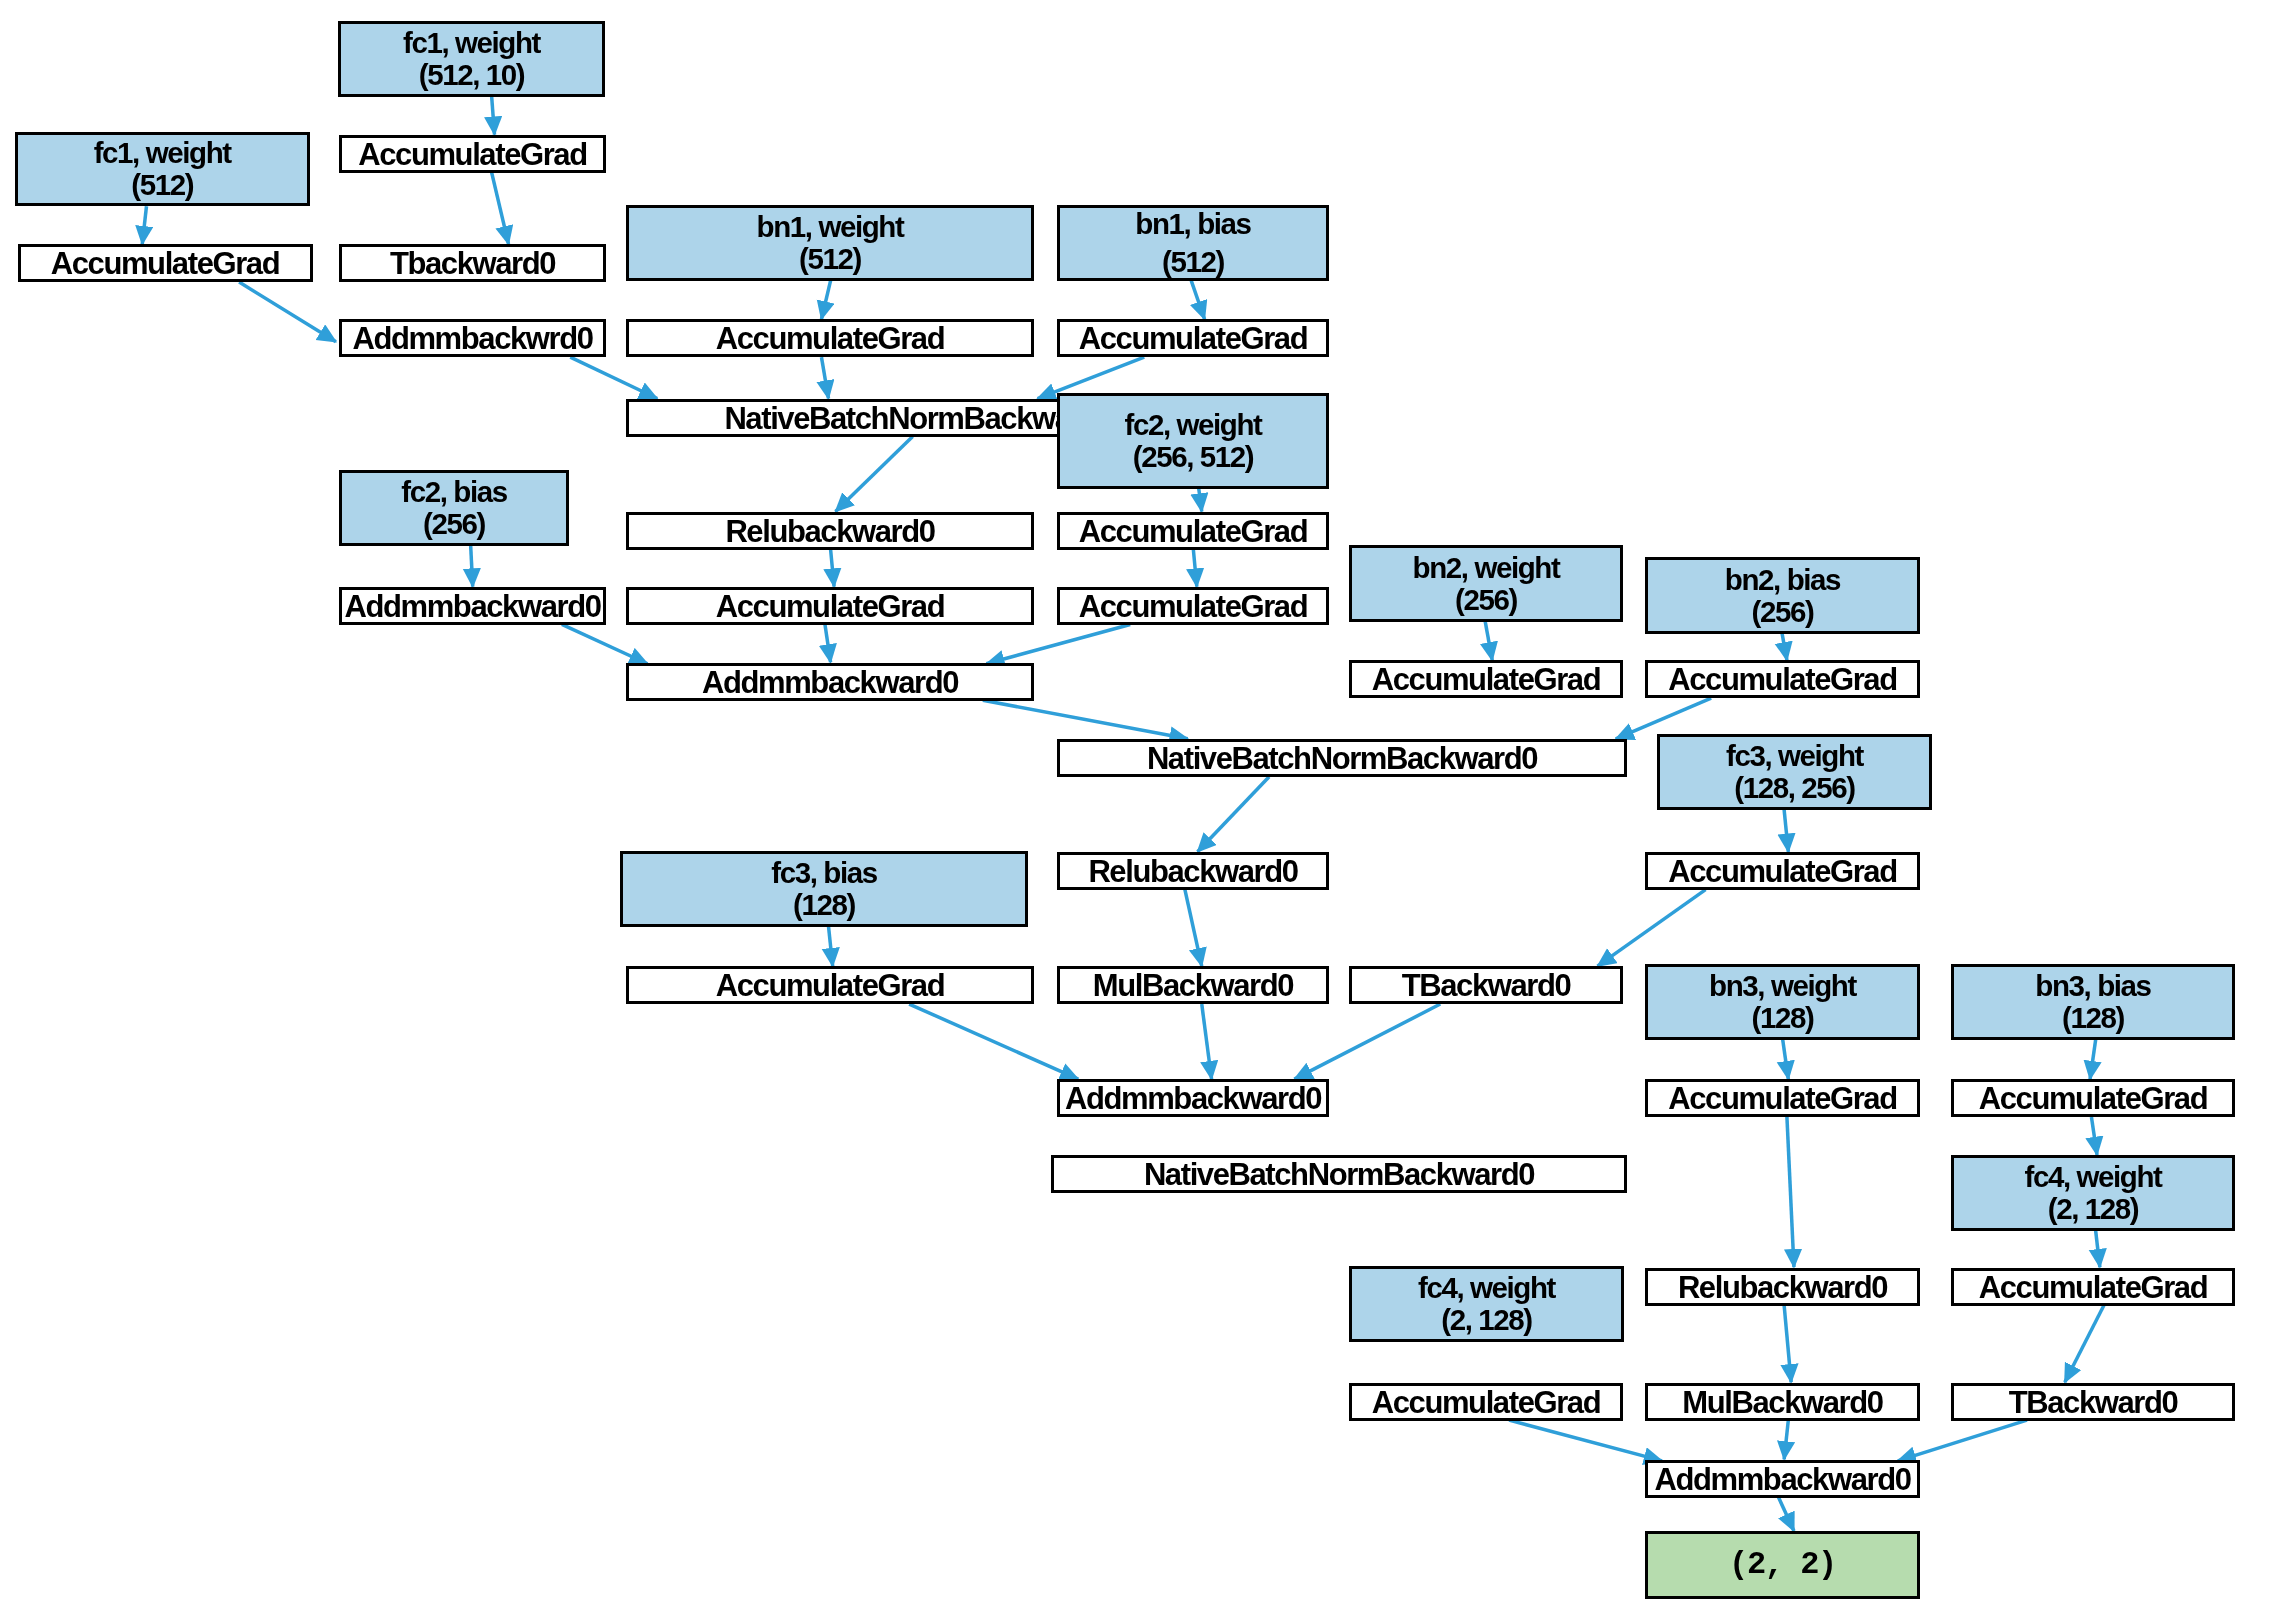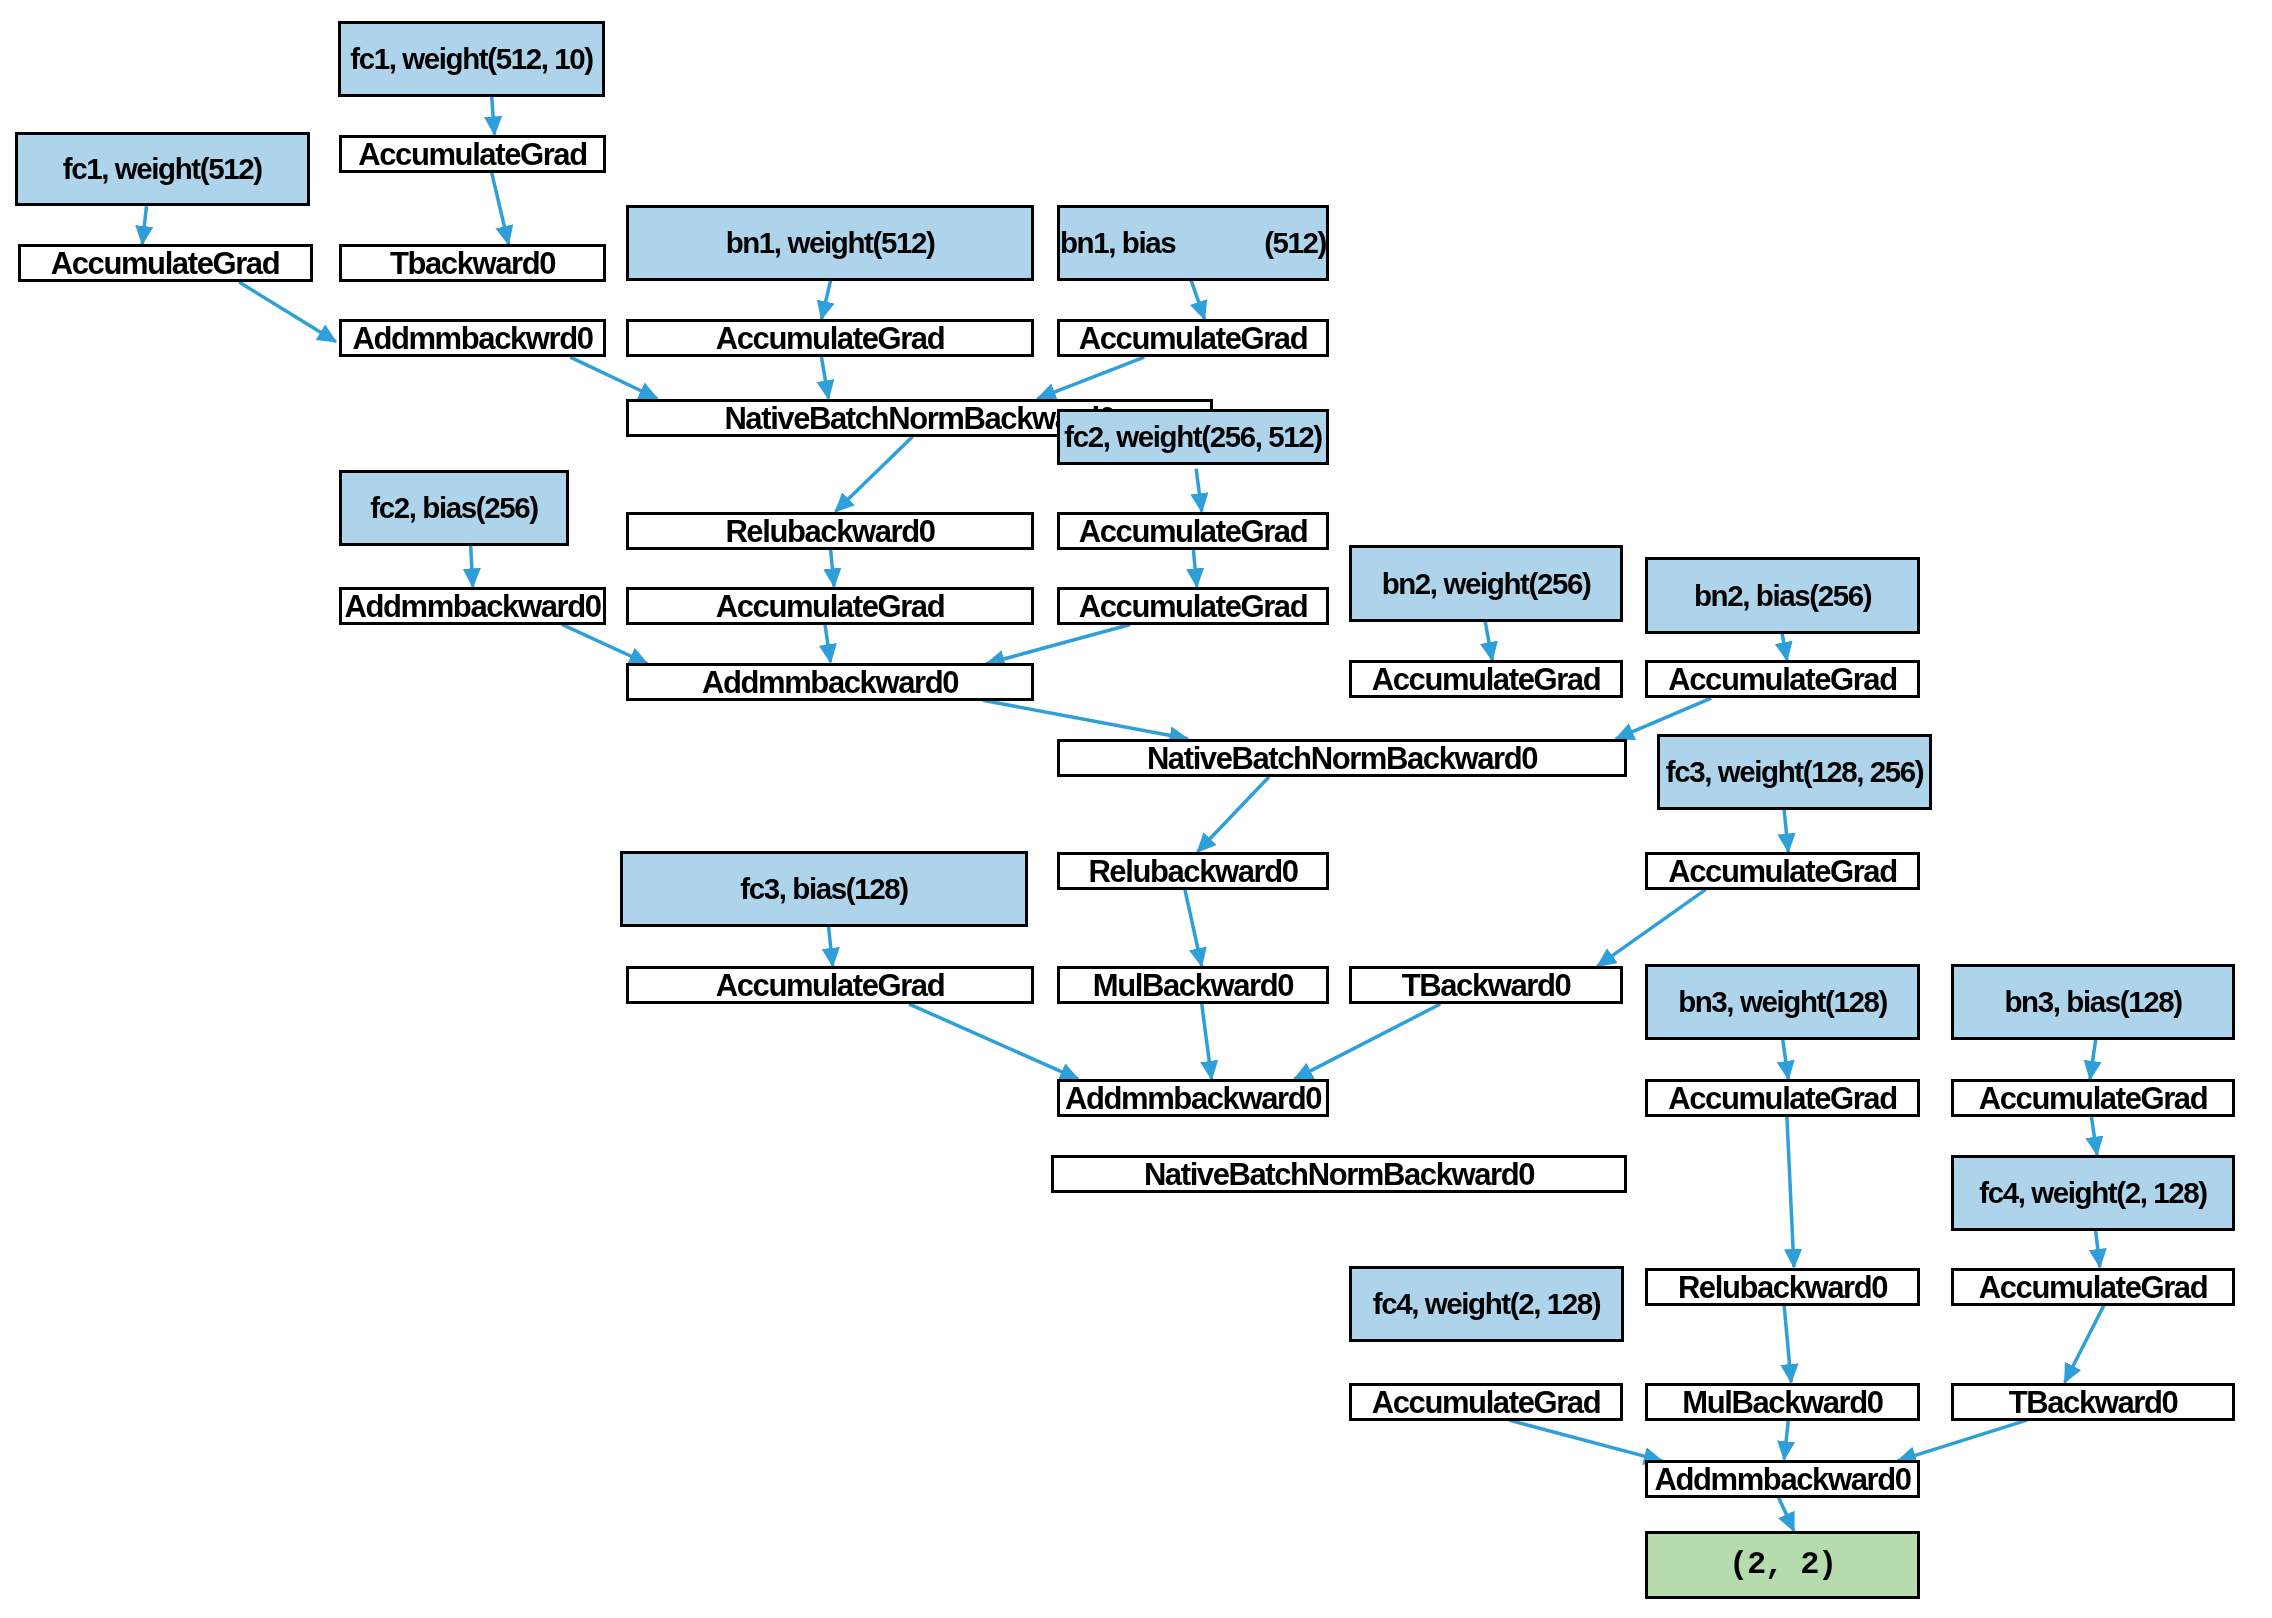--- a/index.html
+++ b/index.html
@@ -17,21 +17,21 @@
   #edge-layer {
     position: absolute; left: 0; top: 0;
     width: 2273px; height: 1618px;
   }
   .node {
     position: absolute;
     box-sizing: border-box;
     border: 3.5px solid #000000;
     background: #ffffff;
     display: flex;
-    flex-direction: row;
+    flex-direction: column;
     align-items: center;
     justify-content: center;
     text-align: center;
     color: #000000;
     font-weight: 700;
     letter-spacing: -1.4px;
     white-space: nowrap;
     overflow: hidden;
   }
   .node.op .lbl { font-size: 31px; line-height: 31px; }
@@ -120,21 +120,21 @@
     </div>
     <div class="node op" style="left: 626px; top: 319px; width: 408px; height: 38px; background: rgb(255, 255, 255); border-color: rgb(0, 0, 0); color: rgb(0, 0, 0);">
       <span class="lbl">AccumulateGrad</span>
     </div>
     <div class="node op" style="left: 1057px; top: 319px; width: 272px; height: 38px; background: rgb(255, 255, 255); border-color: rgb(0, 0, 0); color: rgb(0, 0, 0);">
       <span class="lbl">AccumulateGrad</span>
     </div>
     <div class="node op" style="left: 626px; top: 399px; width: 587px; height: 38px; background: rgb(255, 255, 255); border-color: rgb(0, 0, 0); color: rgb(0, 0, 0);">
       <span class="lbl">NativeBatchNormBackward0</span>
     </div>
-    <div class="node param" style="left: 1057px; top: 409px; width: 272px; height: 56px; background: rgb(173, 212, 234); border-color: rgb(0, 0, 0); color: rgb(0, 0, 0);">
+    <div class="node param" style="left: 1057px; top: 393px; width: 272px; height: 96px; background: rgb(173, 212, 234); border-color: rgb(0, 0, 0); color: rgb(0, 0, 0);">
       <span class="lbl">fc2, weight</span>
       <span class="sub">(256, 512)</span>
     </div>
     <div class="node param" style="left: 339px; top: 470px; width: 230px; height: 76px; background: rgb(173, 212, 234); border-color: rgb(0, 0, 0); color: rgb(0, 0, 0);">
       <span class="lbl">fc2, bias</span>
       <span class="sub">(256)</span>
     </div>
     <div class="node op" style="left: 626px; top: 512px; width: 408px; height: 38px; background: rgb(255, 255, 255); border-color: rgb(0, 0, 0); color: rgb(0, 0, 0);">
       <span class="lbl">Relubackward0</span>
     </div>

